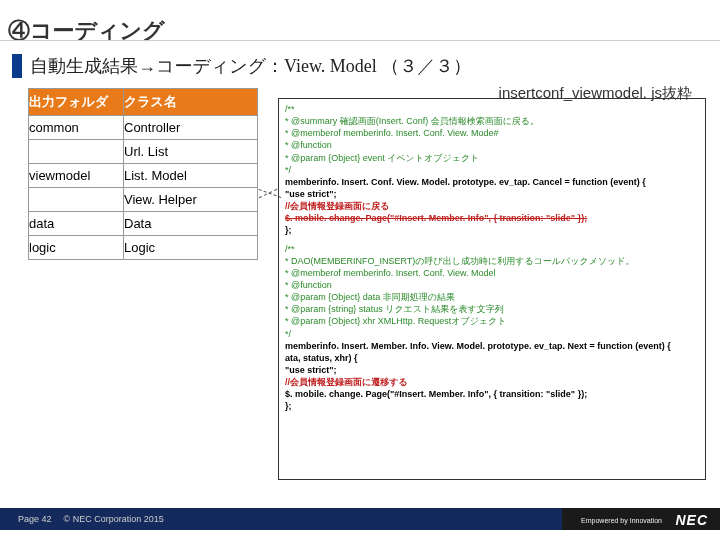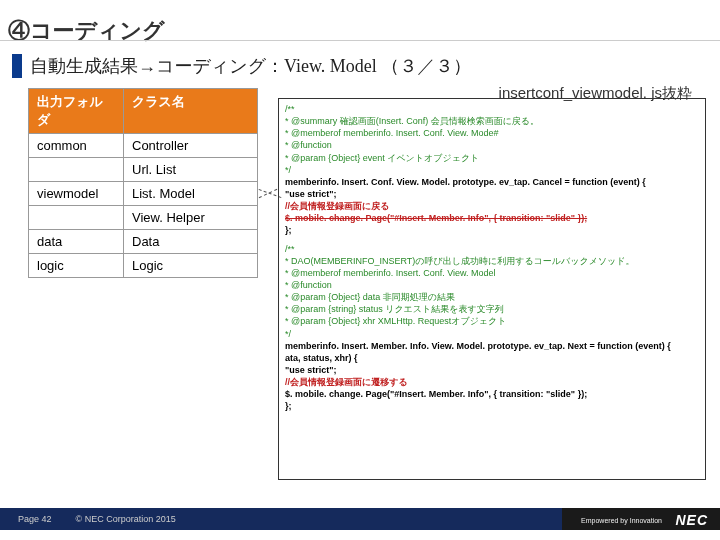--- a/index.html
+++ b/index.html
@@ -4,40 +4,40 @@
 <style>
   * { margin: 0; padding: 0; box-sizing: border-box; }
   body { width: 720px; height: 540px; background: #fff; font-family: "Meiryo", "MS PGothic", sans-serif; position: relative; overflow: hidden; }
   .title { position: absolute; top: 8px; left: 8px; font-size: 22px; font-weight: bold; color: #333; margin-top: 8px; }
   .divider { position: absolute; top: 40px; left: 0; right: 0; height: 1px; background: #ccc; }
   .bar { position: absolute; top: 54px; left: 12px; width: 10px; height: 24px; background: #0a3a8c; }
   .subtitle { position: absolute; top: 54px; left: 30px; font-size: 18px; color: #222; font-family: Liberation Serif, serif; }
   .caption { position: absolute; top: 84px; right: 28px; font-size: 15px; color: #333; }
 
   .tbl { position: absolute; top: 88px; left: 28px; border-collapse: collapse; }
-  .tbl th, .tbl td { border: 1px solid #999; padding: 4px 8px; font-size: 13px; text-align: left; vertical-align: top; }
+  .tbl th, .tbl td { border: 1px solid #999; padding: 4px 0; font-size: 13px; text-align: left; vertical-align: top; }
   .tbl th { background: #e97a1a; color: #fff; font-weight: bold; }
   .tbl td { background: #fff; border-radius: 9px; }
   .tbl { width: 230px; }
   .tbl th:first-child, .tbl td:first-child { width: 95px; }
 
   .codebox { position: absolute; top: 98px; left: 278px; width: 428px; height: 382px; border: 1px solid #333; padding: 4px 6px; font-size: 9px; line-height: 1.35; font-family: "MS PGothic", sans-serif; overflow: hidden; }
   .cmt { color: #2a8a2a; }
   .hl  { color: #c02020; font-weight: bold; }
   .strike { text-decoration: line-through; }
   .codebox .blk { margin-bottom: 6px; }
 
   
   .dash { position: absolute; border-top: 1px dashed #555; }
   .d1 { top: 193px; left: 258px; width: 20px; transform: rotate(-25deg); }
   .d2 { top: 193px; left: 258px; width: 24px; transform: rotate(20deg); }
 
   .footer { position: absolute; left: 0; right: 0; bottom: 10px; height: 22px; background: linear-gradient(to right, #152a5c 0%, #152a5c 78%, #1a1a1a 78%, #1a1a1a 100%); color: #ccc; font-size: 9px; display: flex; align-items: center; }
   .pg { margin-left: 18px; }
-  .cp { margin-left: 24px; }
+  .cp { margin-left: 12px; }
   .nec { position: absolute; right: 12px; bottom: 2px; color: #fff; font-weight: bold; font-size: 14px; font-style: italic; letter-spacing: 1px; }
   .emp { position: absolute; right: 58px; bottom: 6px; color: #eee; font-size: 7px; }
 </style>
 </head>
 <body>
 
 <div class="title">④コーディング</div>
 <div class="divider"></div>
 <div class="bar"></div>
 <div class="subtitle">自動生成結果→コーディング：View. Model （３／３）</div>

